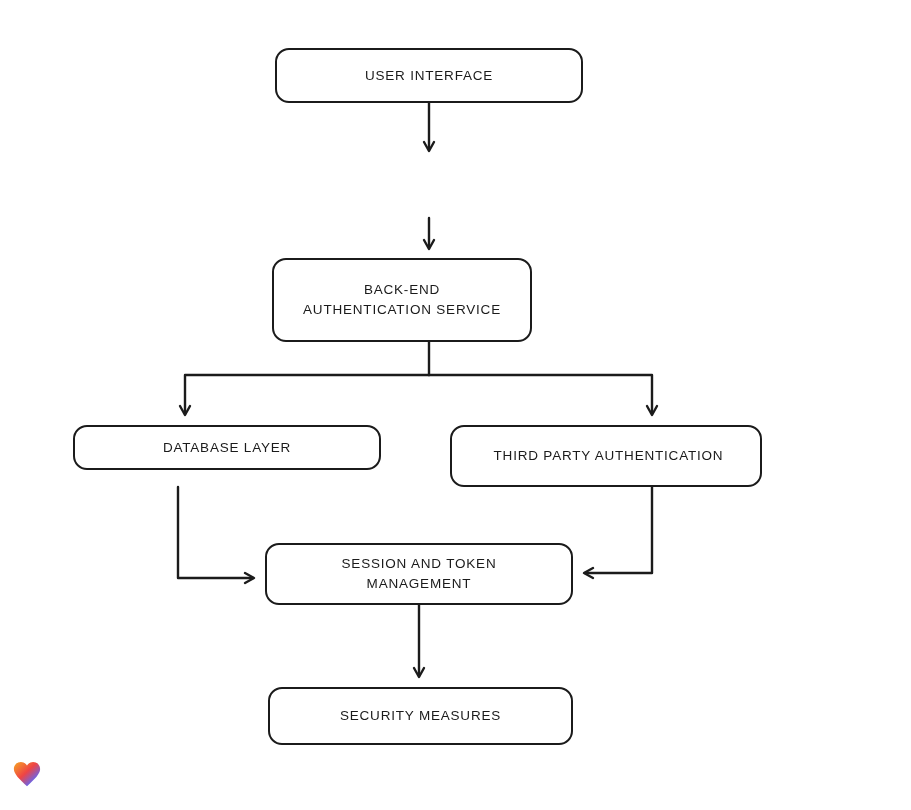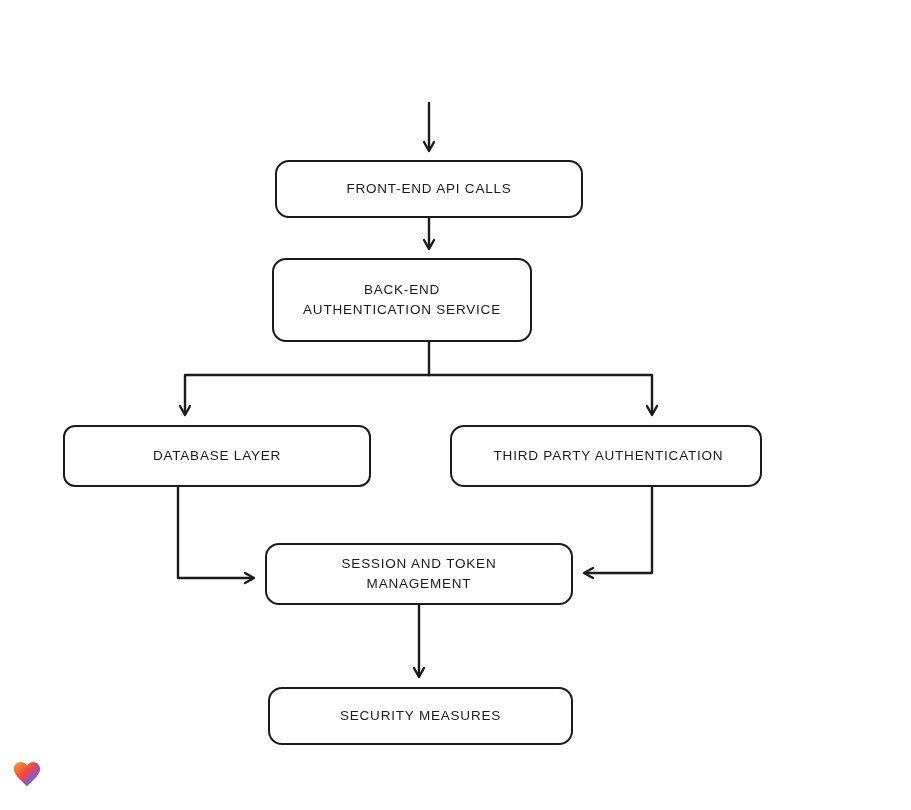--- a/index.html
+++ b/index.html
@@ -41,21 +41,21 @@
     font-weight: 500;
     letter-spacing: 0.8px;
     color: #1b1b1b;
     text-transform: uppercase;
     line-height: 1.45;
   }
   
   .n-user-interface        { left: 275px; top: 48px;  width: 308px; height: 55px; }
   .n-front-end-api-calls   { left: 275px; top: 160px; width: 308px; height: 58px; }
   .n-back-end-auth-service { left: 272px; top: 258px; width: 260px; height: 84px; }
-  .n-database-layer        { left: 63px;  top: 425px; width: 308px; height: 62px; border-radius: 12px; }
+  .n-database-layer        { left: 73px;  top: 425px; width: 308px; height: 45px; }
   .n-third-party-auth      { left: 450px; top: 425px; width: 312px; height: 62px; padding-left: 29px; }
   .n-session-token-mgmt    { left: 265px; top: 543px; width: 308px; height: 62px; }
   .n-security-measures     { left: 268px; top: 687px; width: 305px; height: 58px; }
   .n-back-end-auth-service .label,
   .n-session-token-mgmt .label { max-width: 240px; }
 
   .logo {
     position: absolute;
     left: 12px;
     top: 760px;
@@ -80,24 +80,24 @@
       <path d="M429 218 L429 248" marker-end="url(#arrow)"></path>
       <path d="M429 342 L429 375"></path>
       <path d="M429 375 L185 375 L185 414" marker-end="url(#arrow)"></path>
       <path d="M429 375 L652 375 L652 414" marker-end="url(#arrow)"></path>
       <path d="M178 487 L178 578 L253 578" marker-end="url(#arrow)"></path>
       <path d="M652 487 L652 573 L585 573" marker-end="url(#arrow)"></path>
       <path d="M419 605 L419 676" marker-end="url(#arrow)"></path>
     </g>
   </svg>
 
+  <div class="node n-user-interface">
+    <span class="label">USER INTERFACE</span>
+  </div>
 
-  <div class="node n-front-end-api-calls">
-    <span class="label">FRONT-END API CALLS</span>
-  </div>
 
   <div class="node n-back-end-auth-service">
     <span class="label">BACK-END AUTHENTICATION SERVICE</span>
   </div>
 
   <div class="node n-database-layer">
     <span class="label">DATABASE LAYER</span>
   </div>
 
   <div class="node n-third-party-auth">

